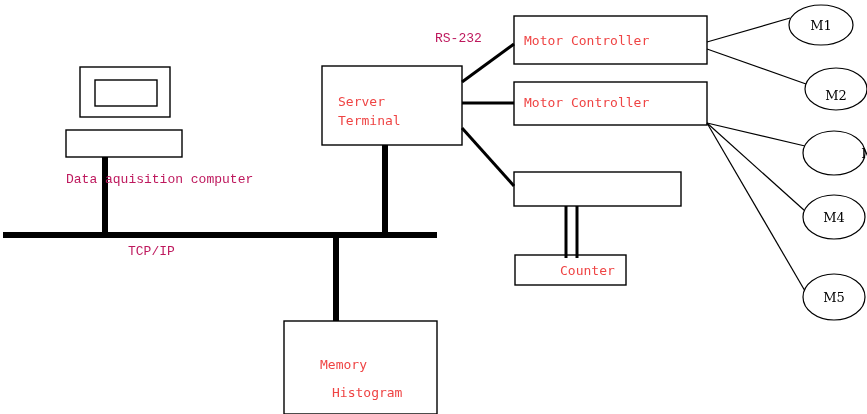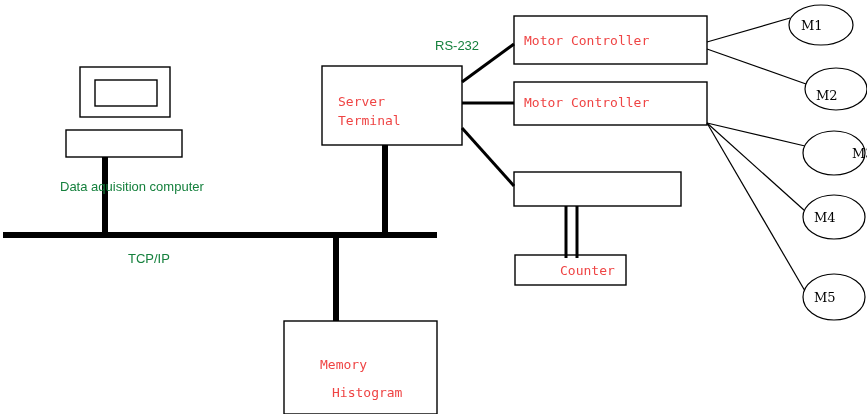--- a/index.html
+++ b/index.html
@@ -15,42 +15,42 @@
     overflow: hidden;
     font-family: "DejaVu Sans Mono", "Liberation Mono", monospace;
   }
   #canvas svg {
     position: absolute;
     left: 0;
     top: 0;
   }
   .lbl {
     position: absolute;
-    font-family: Liberation Sans, sans-serif;
+    font-family: Liberation Mono, monospace;
     font-size: 13px;
-    color: #15803d;
+    color: #be185d;
     white-space: pre;
     line-height: 16px;
     letter-spacing: 0px;
-    margin-top: 7px;
   }
   .node-label {
     position: absolute;
     font-family: "DejaVu Sans Mono", "Liberation Mono", monospace;
     font-size: 13px;
     color: #ef4444;
     white-space: pre;
     line-height: 17px;
   }
   .motor-label {
     position: absolute;
     font-family: "DejaVu Serif", "Liberation Serif", serif;
     font-size: 13px;
     color: #000000;
     white-space: pre;
+    text-align: center;
   }
 </style>
 </head>
 <body>
 
 <div id="canvas">
 
   <svg width="867" height="414">
 
     <line x1="3" y1="235" x2="437" y2="235" stroke="#000000" stroke-width="6"></line>
@@ -88,21 +88,21 @@
     <line x1="707" y1="123" x2="805" y2="211" stroke="#000000" stroke-width="1.2"></line>
     <line x1="707" y1="123" x2="805" y2="291" stroke="#000000" stroke-width="1.2"></line>
 
     <ellipse cx="821" cy="25" rx="32" ry="20" fill="#ffffff" stroke="#000000" stroke-width="1.2"></ellipse>
     <ellipse cx="836" cy="89" rx="31" ry="21" fill="#ffffff" stroke="#000000" stroke-width="1.2"></ellipse>
     <ellipse cx="834" cy="153" rx="31" ry="22" fill="#ffffff" stroke="#000000" stroke-width="1.2"></ellipse>
     <ellipse cx="834" cy="217" rx="31" ry="22" fill="#ffffff" stroke="#000000" stroke-width="1.2"></ellipse>
     <ellipse cx="834" cy="297" rx="31" ry="23" fill="#ffffff" stroke="#000000" stroke-width="1.2"></ellipse>
   </svg>
 
-  <div class="lbl" style="left:60px; top:172px;">Data aquisition computer</div>
+  <div class="lbl" style="left:66px; top:172px;">Data aquisition computer</div>
 
   <div class="lbl" style="left:128px; top:244px;">TCP/IP</div>
 
   <div class="node-label" style="left:338px; top:76px;margin-top:36px;">Terminal</div>
   <div class="node-label" style="left:338px; top:93px;">Server</div>
 
   <div class="lbl" style="left:435px; top:31px;">RS-232</div>
 
   <div class="node-label" style="left:524px; top:32px;">Motor Controller</div>
 

